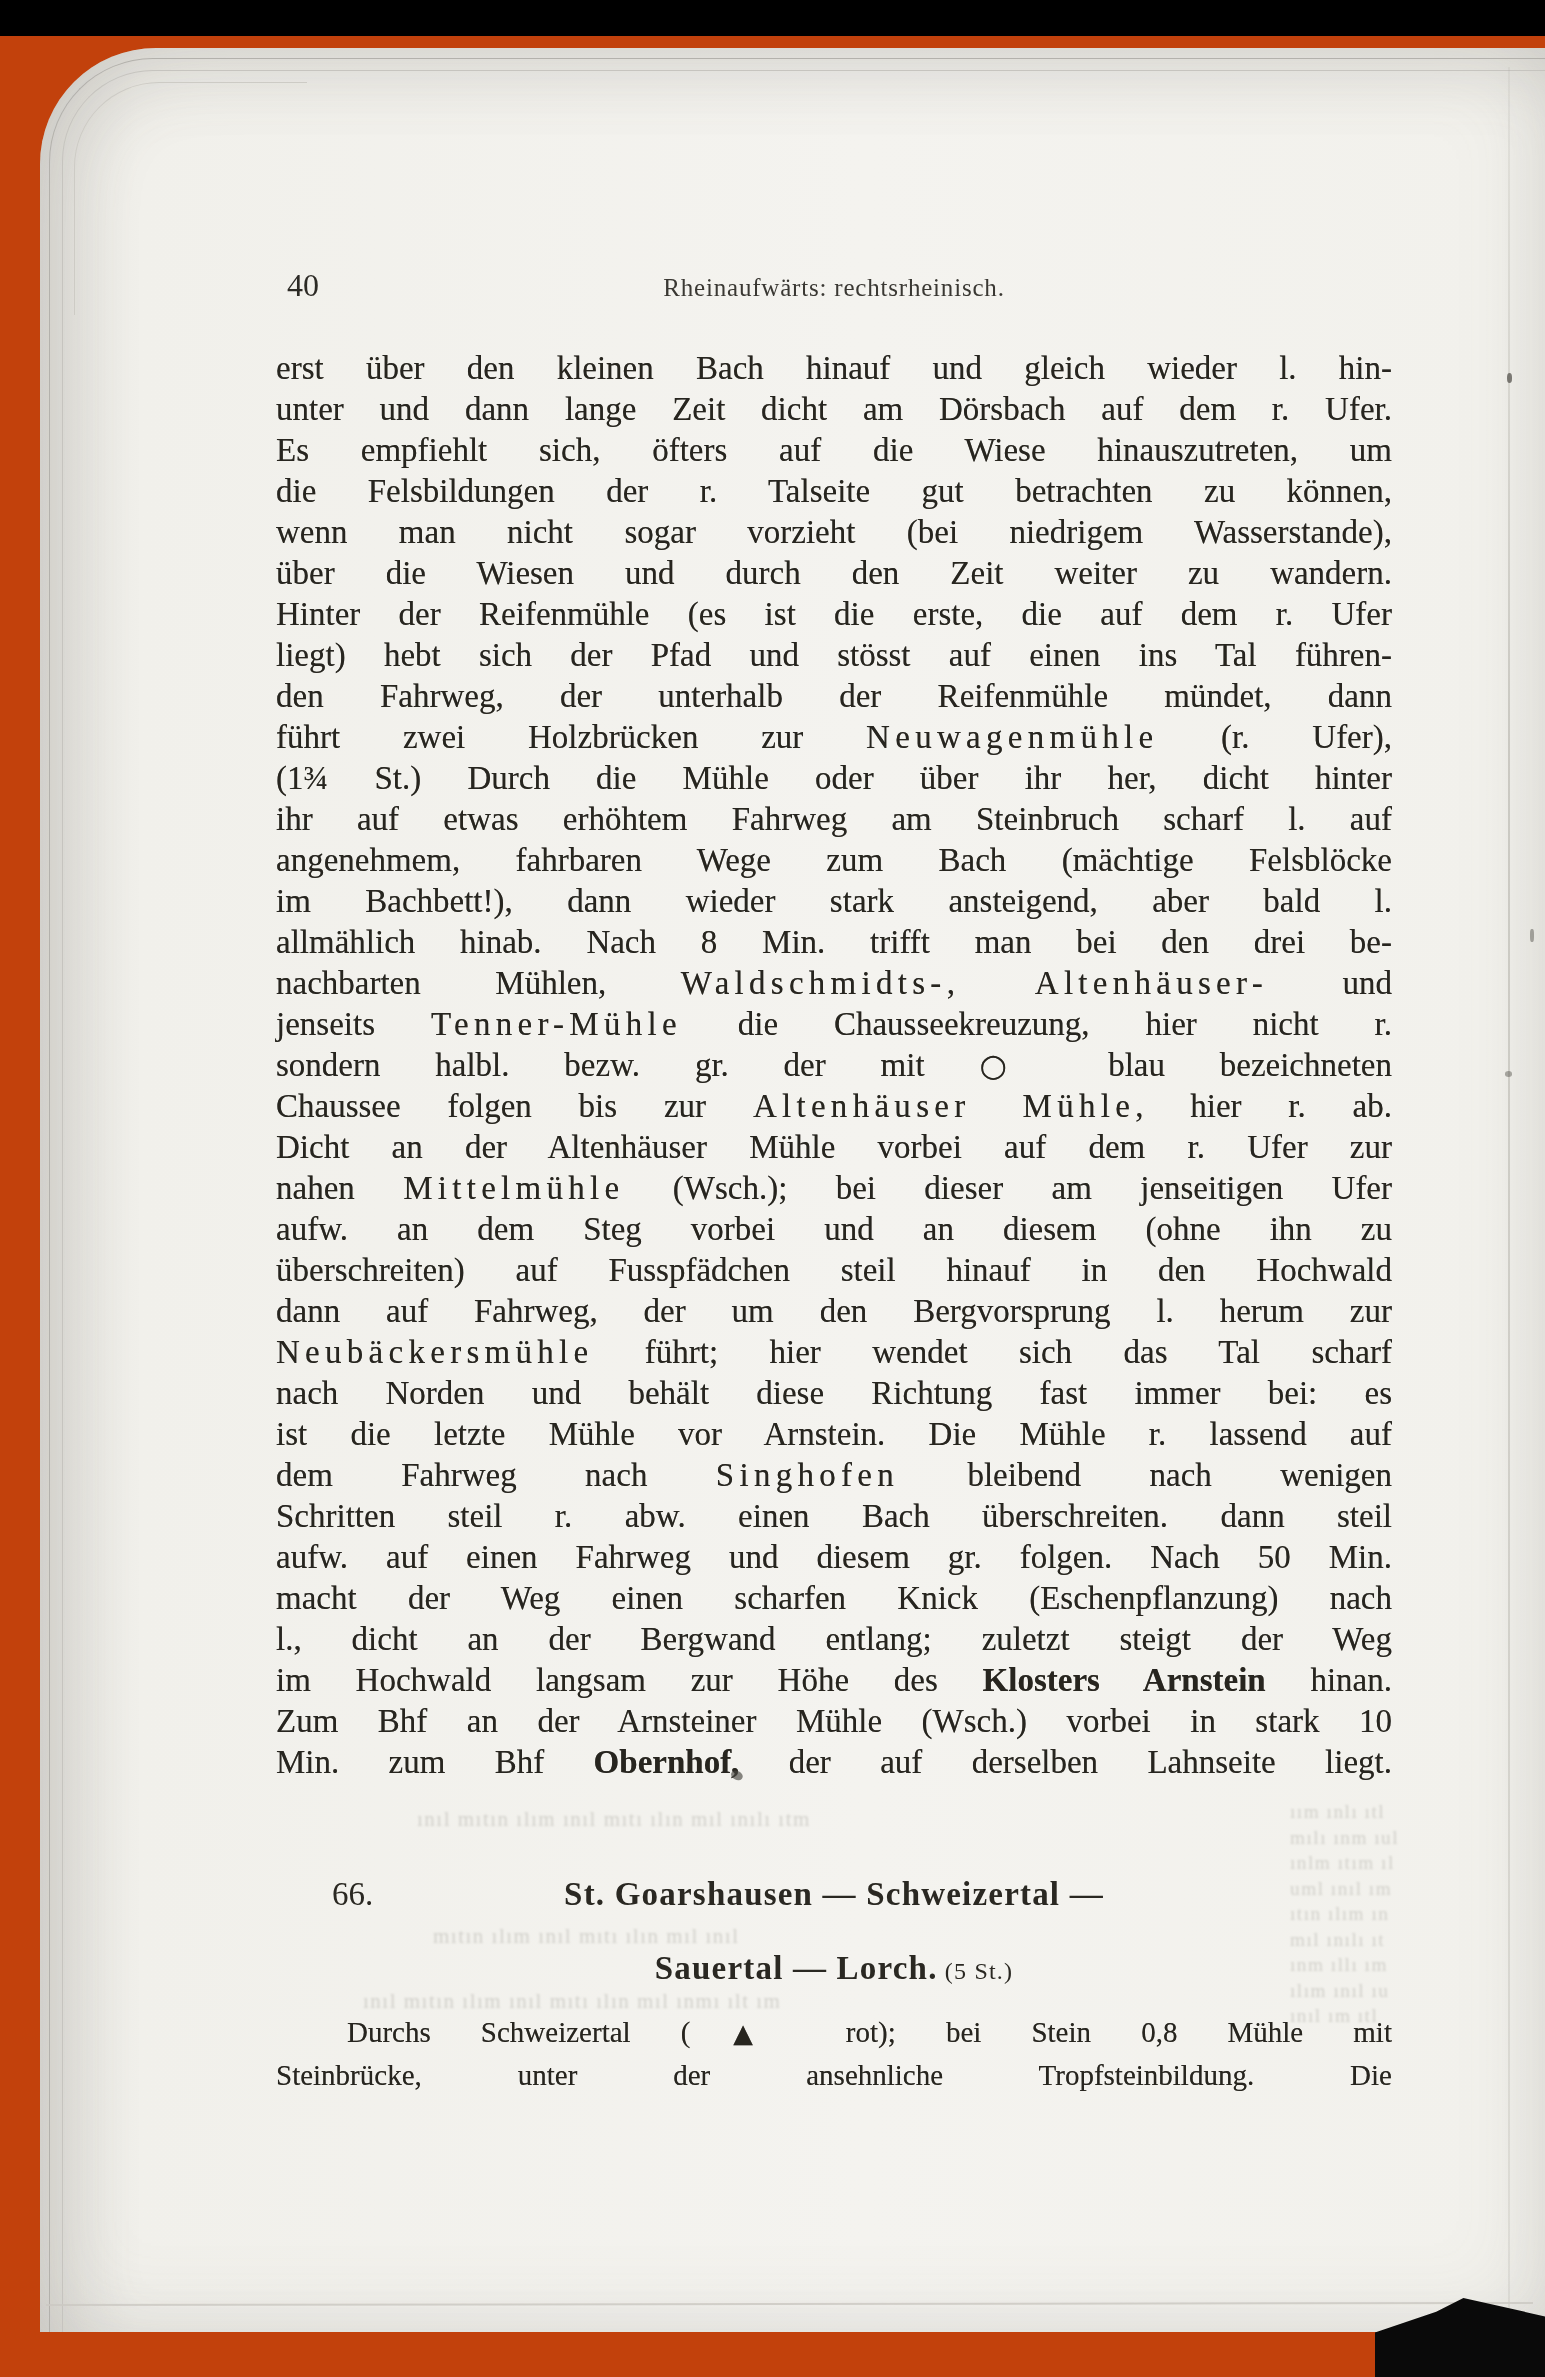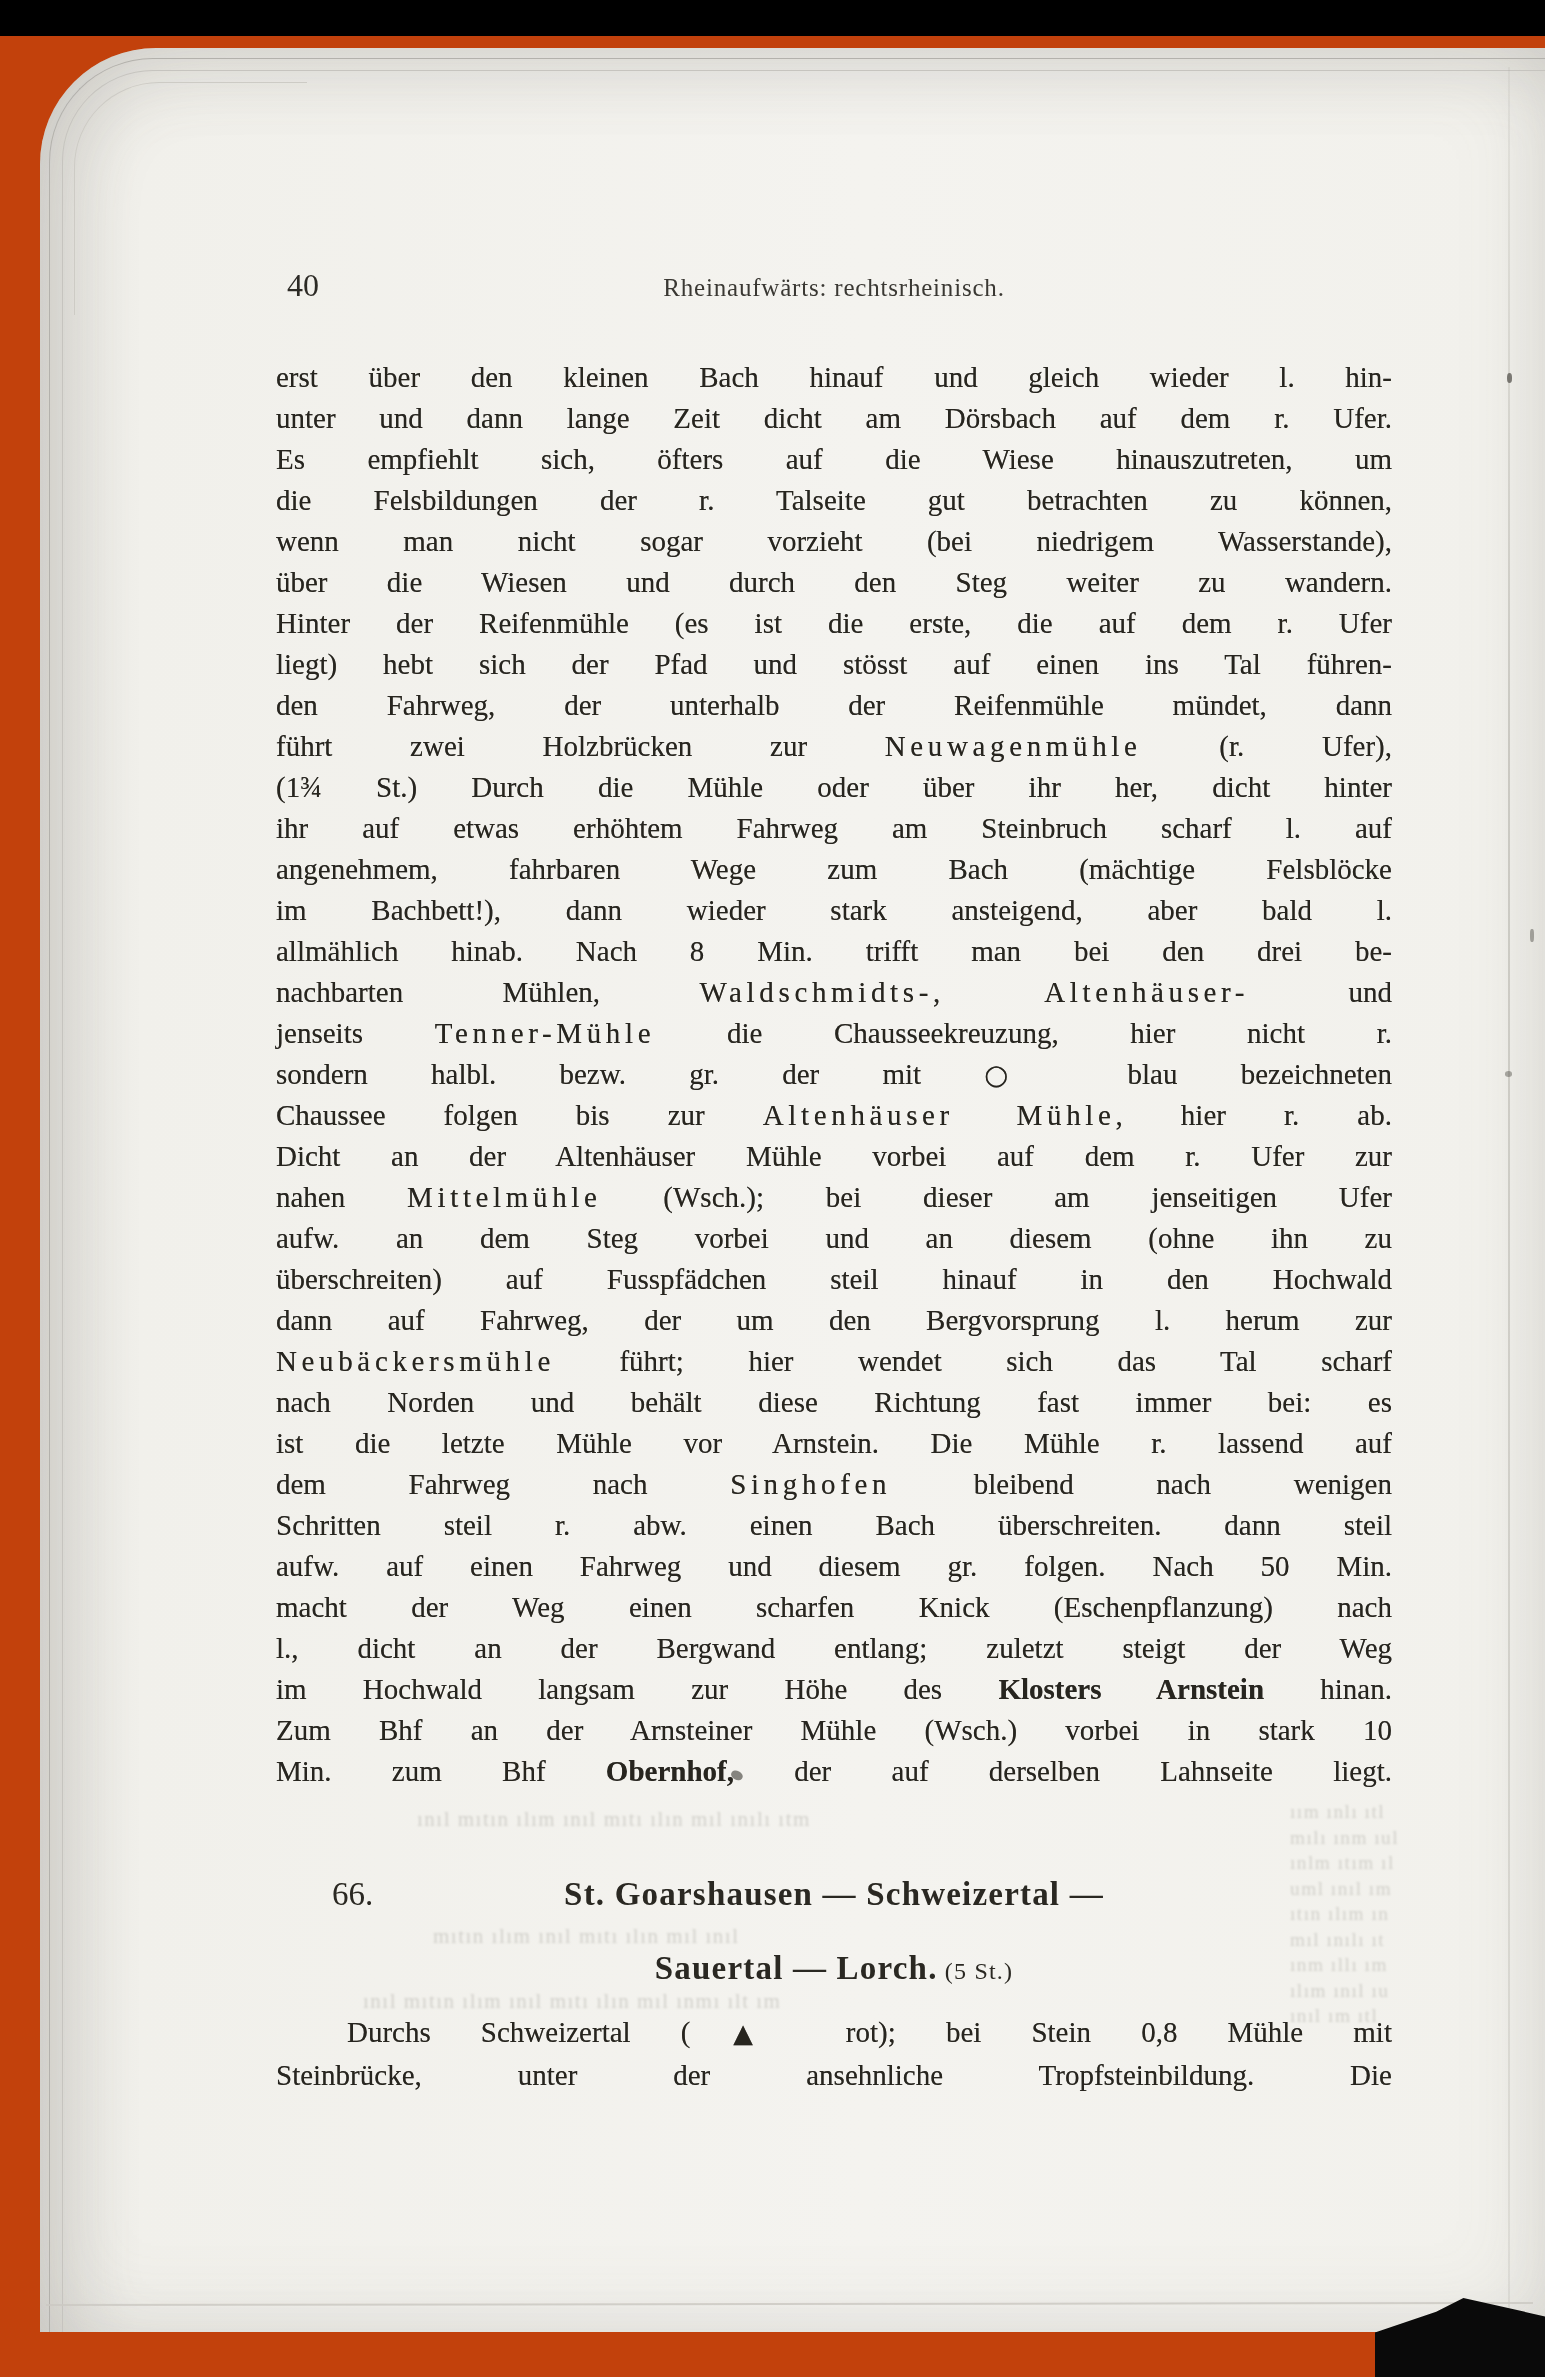--- a/index.html
+++ b/index.html
@@ -10,21 +10,21 @@
         border-top-left-radius:116px;
         box-shadow:inset 0 0 93px rgba(120,118,110,.16), inset 35px 23px 70px rgba(110,108,100,.14);
         overflow:hidden;}
   .edge{position:absolute;pointer-events:none;}
   .edge1{left:9.3px;top:9.3px;right:0;bottom:0;border-top:1.5px solid #b3b1ac;border-left:1.5px solid #b3b1ac;border-top-left-radius:104px;}
   .edge2{left:21.6px;top:21.6px;right:0;bottom:0;border-top:0.8px solid #c6c4bf;border-left:0.8px solid #c6c4bf;border-top-left-radius:91px;}
   .edge3{left:34px;top:34px;width:232px;height:232px;border-top:0.8px solid #cdcbc5;border-left:0.8px solid #cdcbc5;border-top-left-radius:85px;}
   .pagenum{position:absolute;left:247px;top:221px;font-size:32px;color:#2c2a25;line-height:1;}
   .runhead{position:absolute;left:236px;top:226px;width:1116px;text-align:center;
            font-size:25px;letter-spacing:0.8px;color:#3a3833;}
-  .textcol{position:absolute;left:236px;top:309px;width:1116px;font-size:29px;line-height:41px;
+  .textcol{position:absolute;left:236px;top:300px;width:1116px;font-size:33px;line-height:41px;
            color:#27251f;text-shadow:0 0 0.3px rgba(30,28,22,.55);}
   .para2{position:absolute;left:236px;top:1963px;width:1116px;font-size:29px;line-height:42px;
          color:#27251f;text-shadow:0 0 0.3px rgba(30,28,22,.55);}
   .tl{text-align:justify;text-align-last:justify;text-justify:inter-word;white-space:normal;}
   .sp{letter-spacing:.16em;}
   .b{font-weight:bold;}
   .circ{font-family:"DejaVu Sans",sans-serif;font-size:.95em;}
   .tri{font-family:"DejaVu Sans",sans-serif;font-size:.88em;}
   .indent{text-indent:71px;}
   .h1line{position:absolute;left:236px;top:1828px;width:1116px;text-align:center;
@@ -59,21 +59,21 @@
 
     <div class="pagenum">40</div>
     <div class="runhead">Rheinaufwärts: rechtsrheinisch.</div>
 
     <div class="textcol">
         <div class="tl"><span>erst über den kleinen Bach hinauf und gleich wieder l. hin-</span></div>
         <div class="tl"><span>unter und dann lange Zeit dicht am Dörsbach auf dem r. Ufer.</span></div>
         <div class="tl"><span>Es empfiehlt sich, öfters auf die Wiese hinauszutreten, um</span></div>
         <div class="tl"><span>die Felsbildungen der r. Talseite gut betrachten zu können,</span></div>
         <div class="tl"><span>wenn man nicht sogar vorzieht (bei niedrigem Wasserstande),</span></div>
-        <div class="tl"><span>über die Wiesen und durch den Steg weiter zu wandern.</span></div>
+        <div class="tl"><span>über die Wiesen und durch den Zeit weiter zu wandern.</span></div>
         <div class="tl"><span>Hinter der Reifenmühle (es ist die erste, die auf dem r. Ufer</span></div>
         <div class="tl"><span>liegt) hebt sich der Pfad und stösst auf einen ins Tal führen-</span></div>
         <div class="tl"><span>den Fahrweg, der unterhalb der Reifenmühle mündet, dann</span></div>
         <div class="tl"><span>führt zwei Holzbrücken zur </span><span class="sp">Neuwagenmühle</span><span> (r. Ufer),</span></div>
         <div class="tl"><span>(1¾ St.)  Durch die Mühle oder über ihr her, dicht hinter</span></div>
         <div class="tl"><span>ihr auf etwas erhöhtem Fahrweg am Steinbruch scharf l. auf</span></div>
         <div class="tl"><span>angenehmem, fahrbaren Wege zum Bach (mächtige Felsblöcke</span></div>
         <div class="tl"><span>im Bachbett!), dann wieder stark ansteigend, aber bald l.</span></div>
         <div class="tl"><span>allmählich hinab.  Nach 8 Min. trifft man bei den drei be-</span></div>
         <div class="tl"><span>nachbarten Mühlen, </span><span class="sp">Waldschmidts-,</span><span> </span><span class="sp">Altenhäuser-</span><span> und</span></div>

